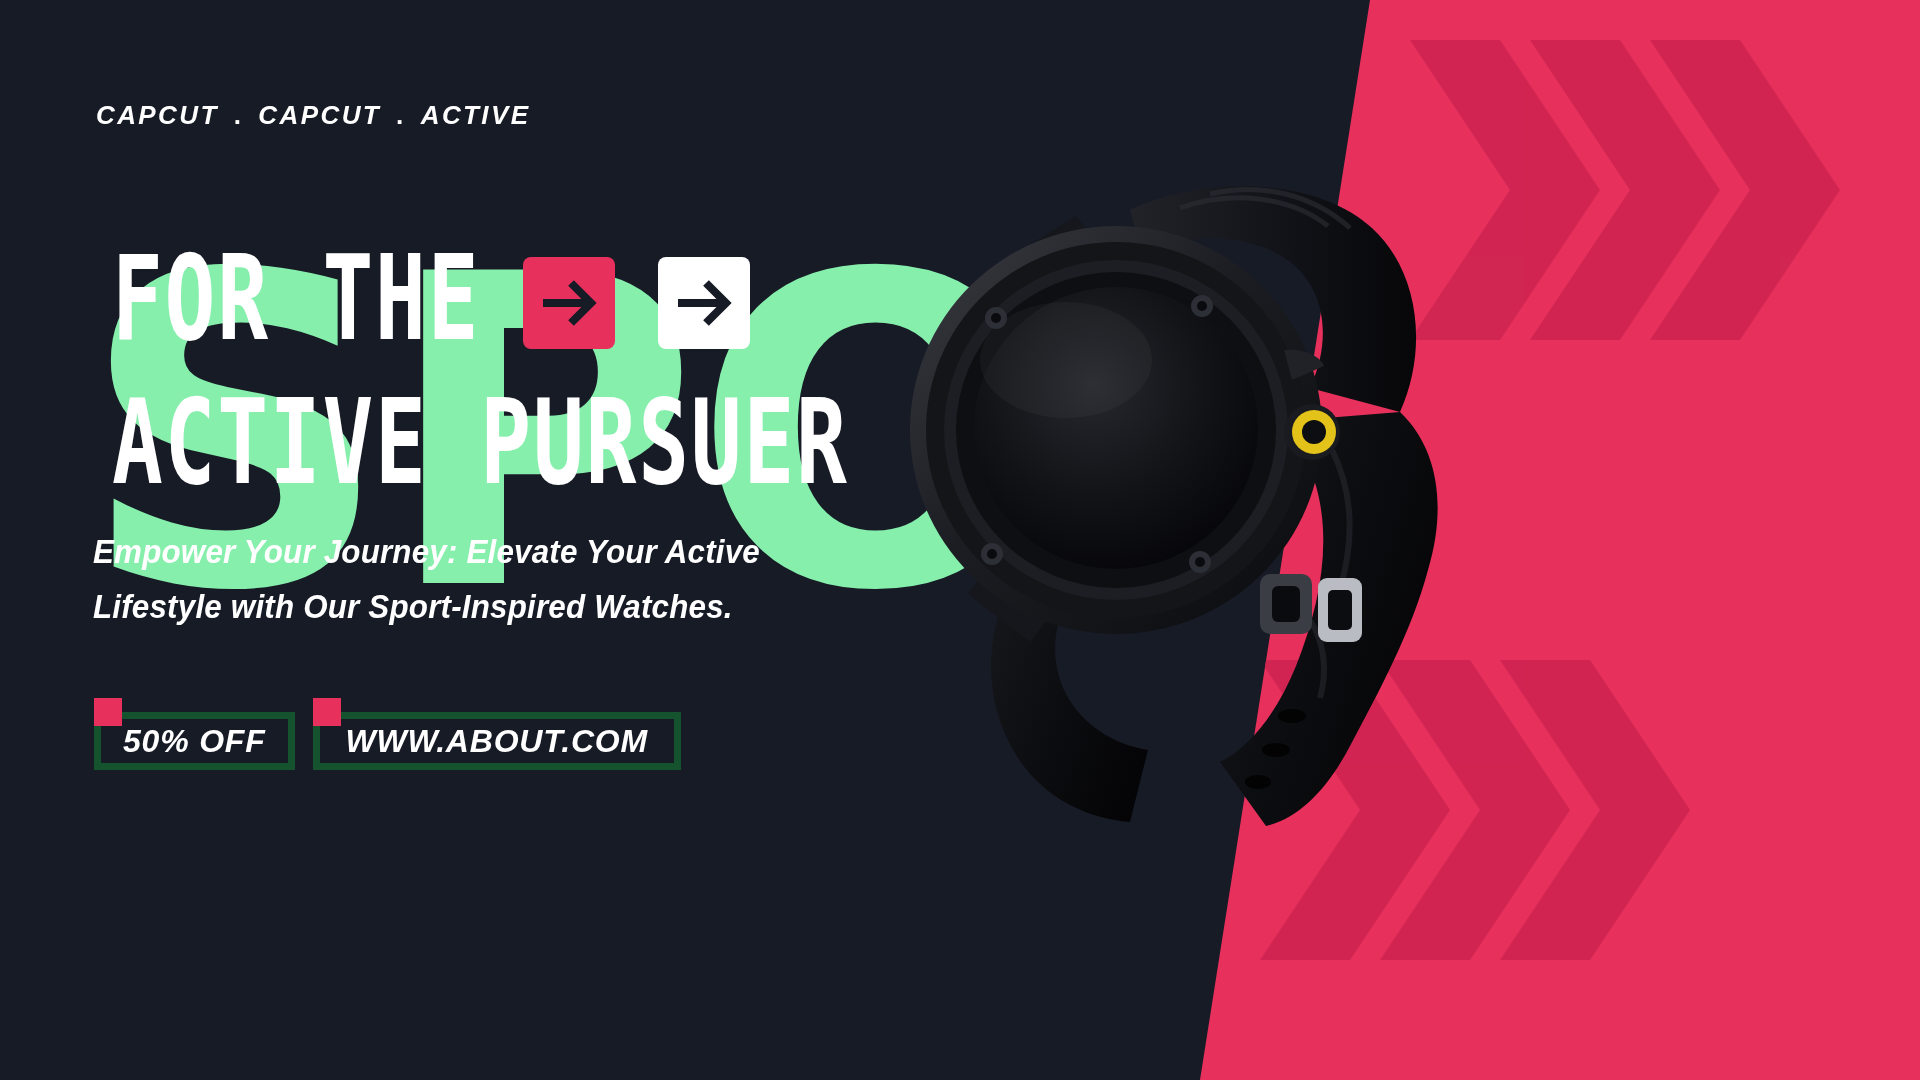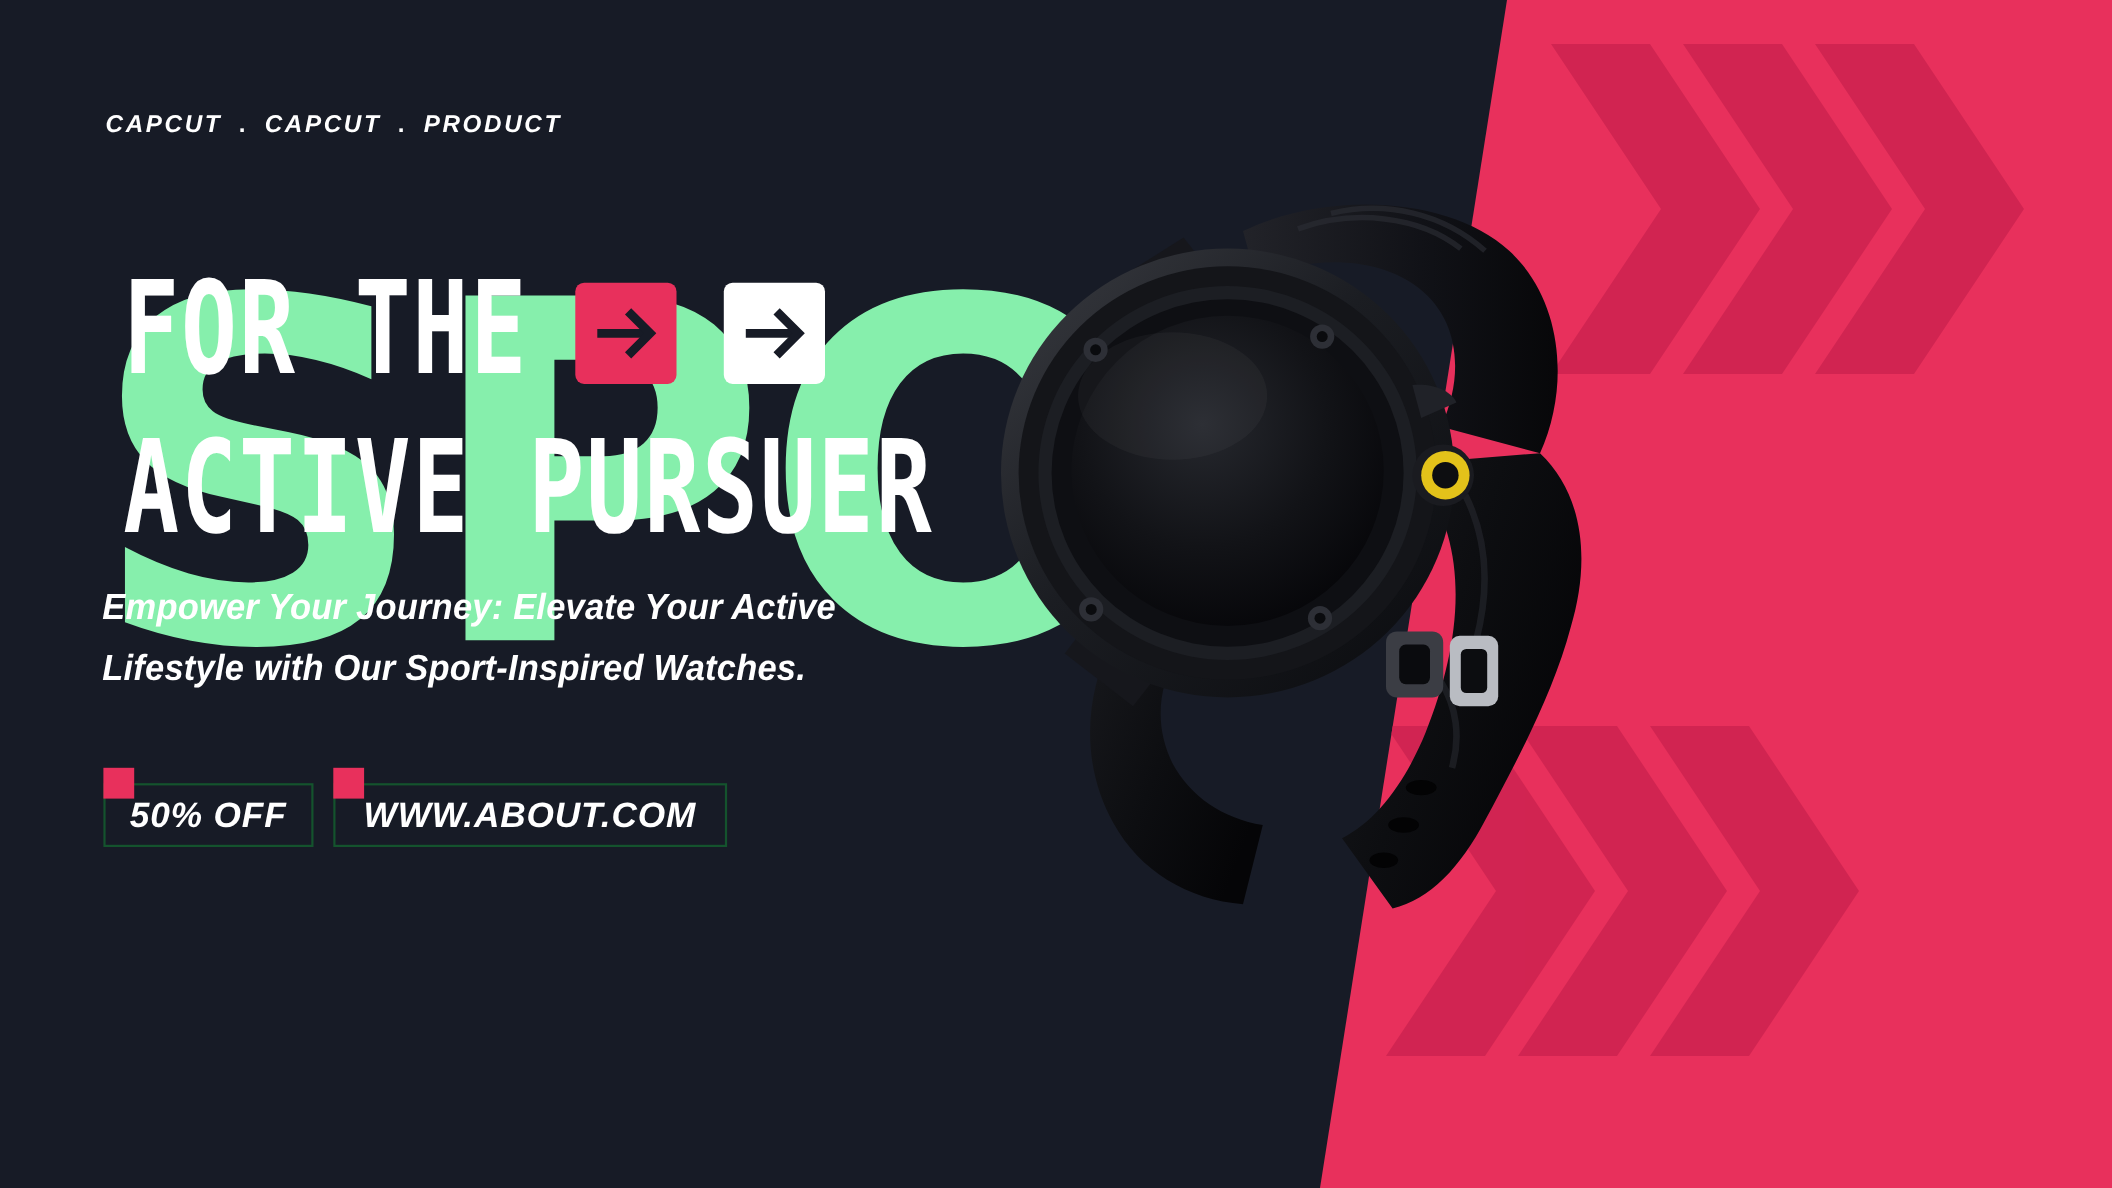--- a/index.html
+++ b/index.html
@@ -38,21 +38,21 @@
     user-select:none;
     white-space:nowrap;
   }
 
   
   .nav {
     position:absolute; left:96px; top:100px;
     display:flex; align-items:flex-end; gap:0;
     font-style:italic;
     font-weight:bold;
-    font-size:22px;
+    font-size:26px;
     letter-spacing:2.4px;
     color:#ffffff;
   }
   .nav-item { white-space:nowrap; }
   .nav-dot { padding:0 15px; font-style:normal; font-weight:bold; }
 
   
   .headline {
     position:absolute; left:76px; top:252px;
     color:#ffffff;
@@ -110,21 +110,21 @@
     white-space:nowrap;
   }
 
   
   .badges {
     position:absolute; left:94px; top:712px;
     display:flex; gap:18px; align-items:flex-start;
   }
   .badge-wrap { position:relative; }
   .badge {
-    border:2px solid #14532d;
+    border:7px solid #14532d;
     height:58px;
     display:flex; align-items:center; justify-content:center;
     padding:0 22px;
     color:#ffffff;
     font-style:italic;
     font-weight:bold;
     font-size:32px;
     letter-spacing:.8px;
     white-space:nowrap;
     background:transparent;
@@ -174,21 +174,21 @@
     </svg>
   </div>
 
   <div class="watermark">SPO</div>
 
   <nav class="nav">
     <span class="nav-item">CAPCUT</span>
     <span class="nav-dot">.</span>
     <span class="nav-item">CAPCUT</span>
     <span class="nav-dot">.</span>
-    <span class="nav-item">PRODUCT</span>
+    <span class="nav-item">ACTIVE</span>
   </nav>
 
   <div class="headline">
     <div class="hl-text">FOR THE</div>
     <div class="hl-line2">ACTIVE PURSUER</div>
   </div>
 
   <div class="arrow-btns">
     <div class="arrow-btn pink">
       <span>

